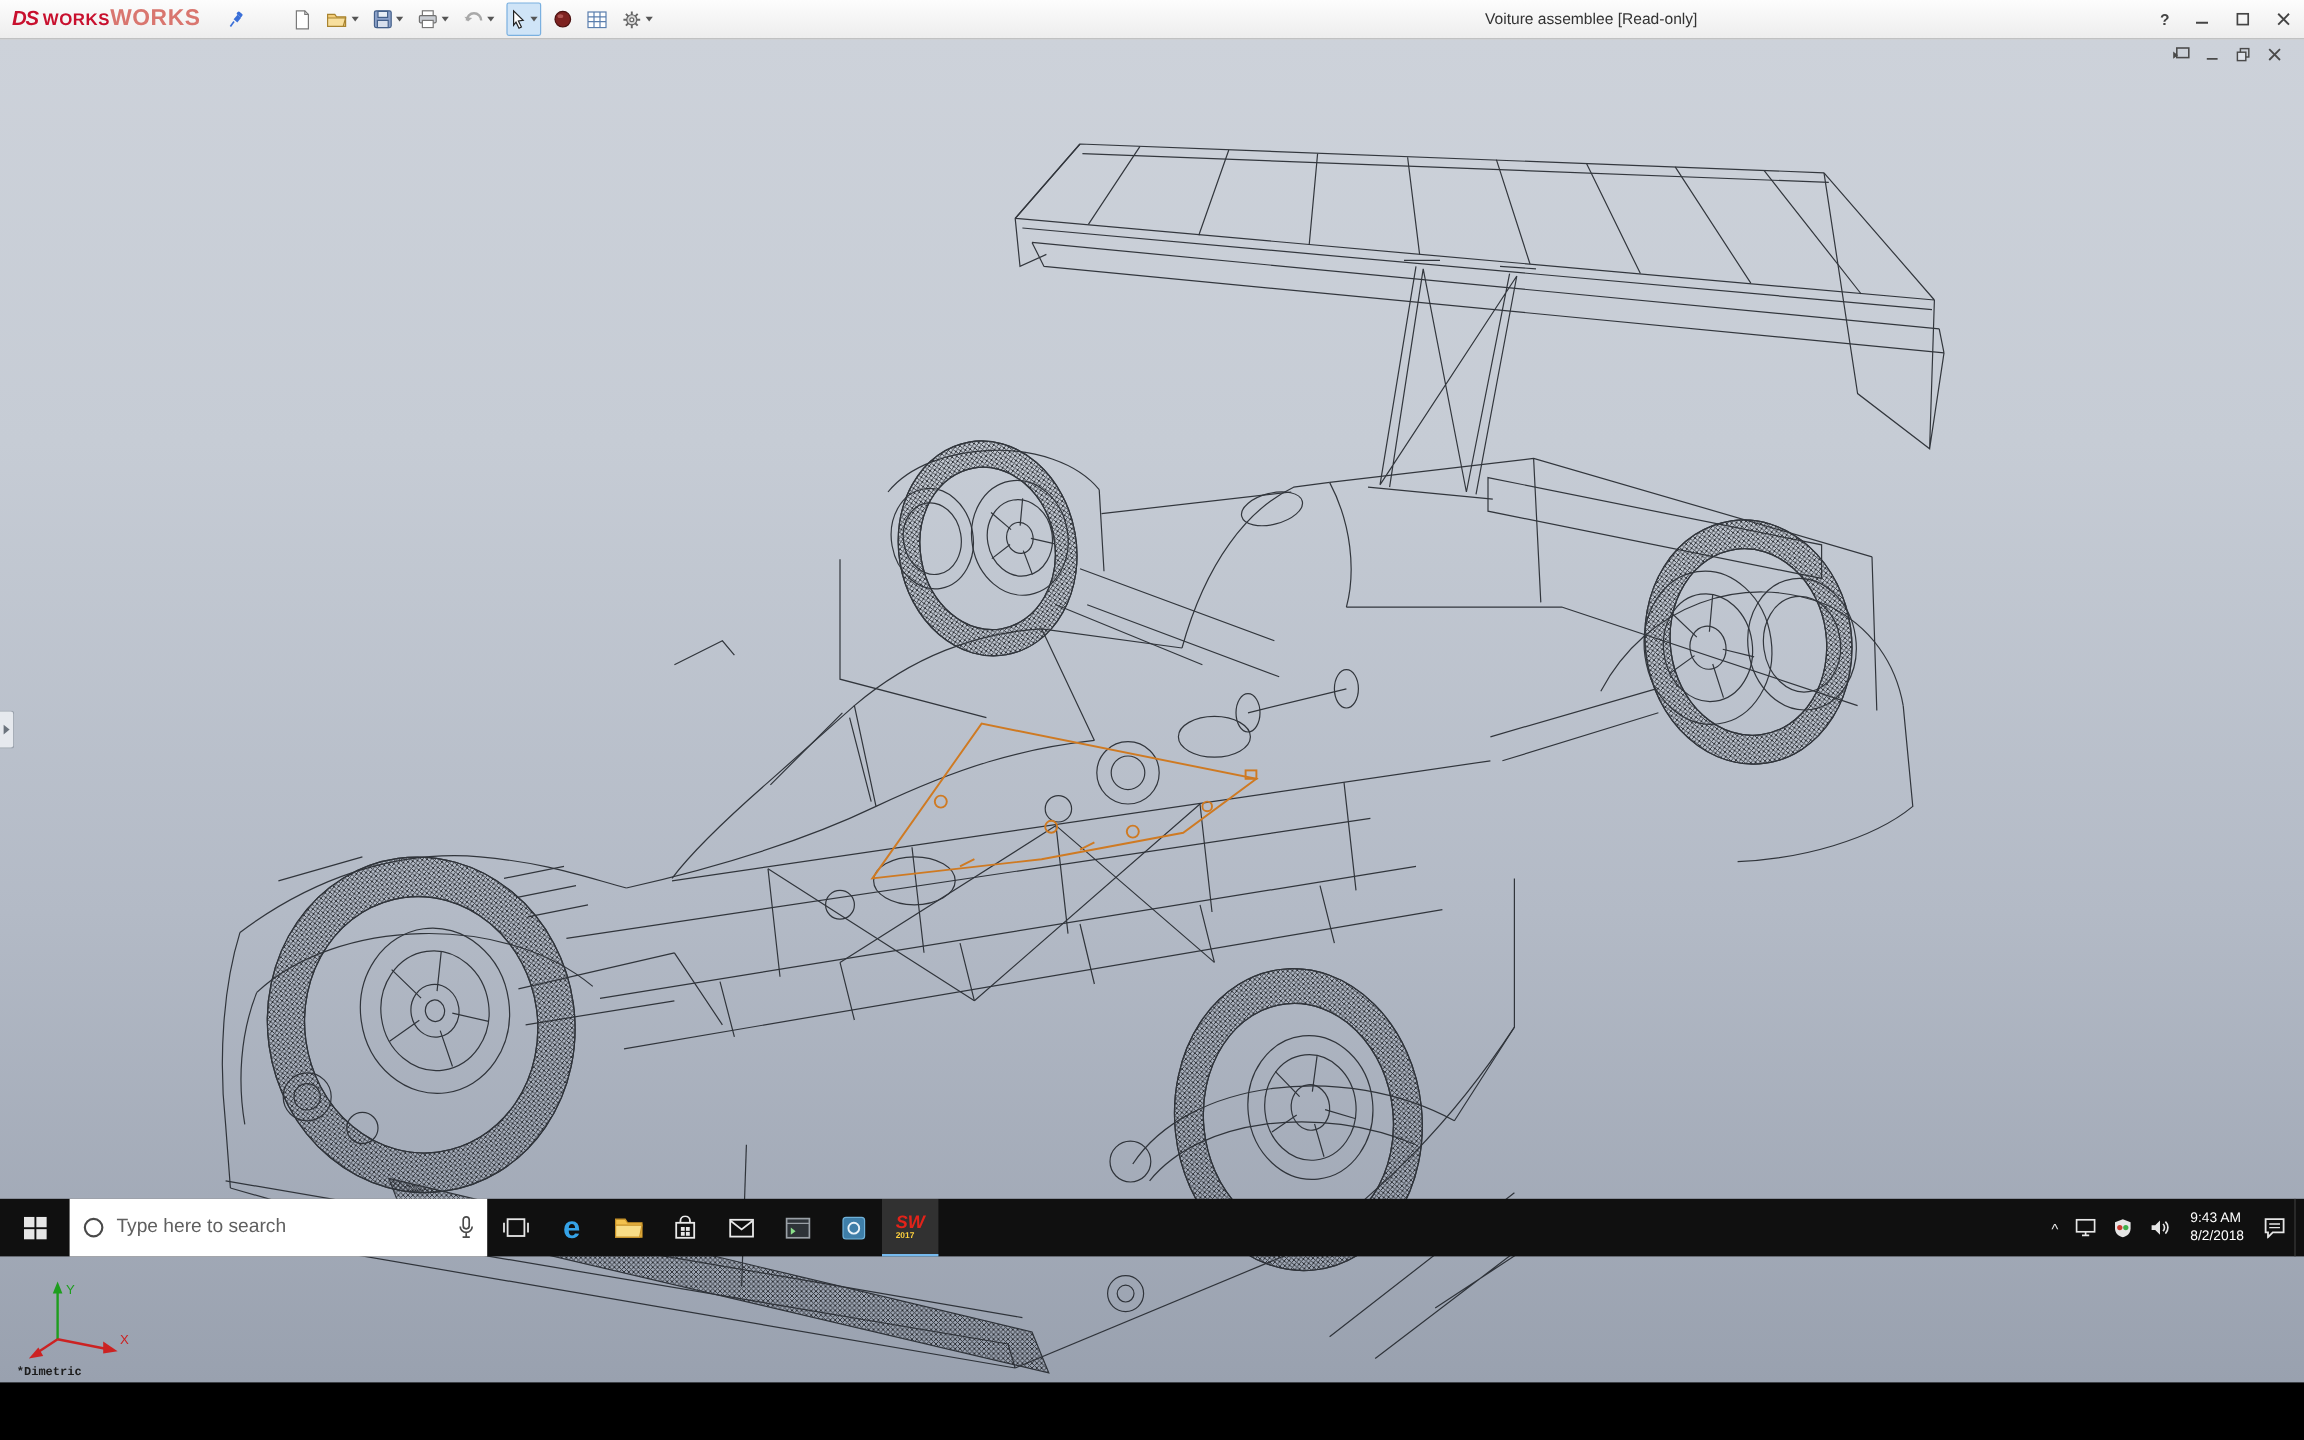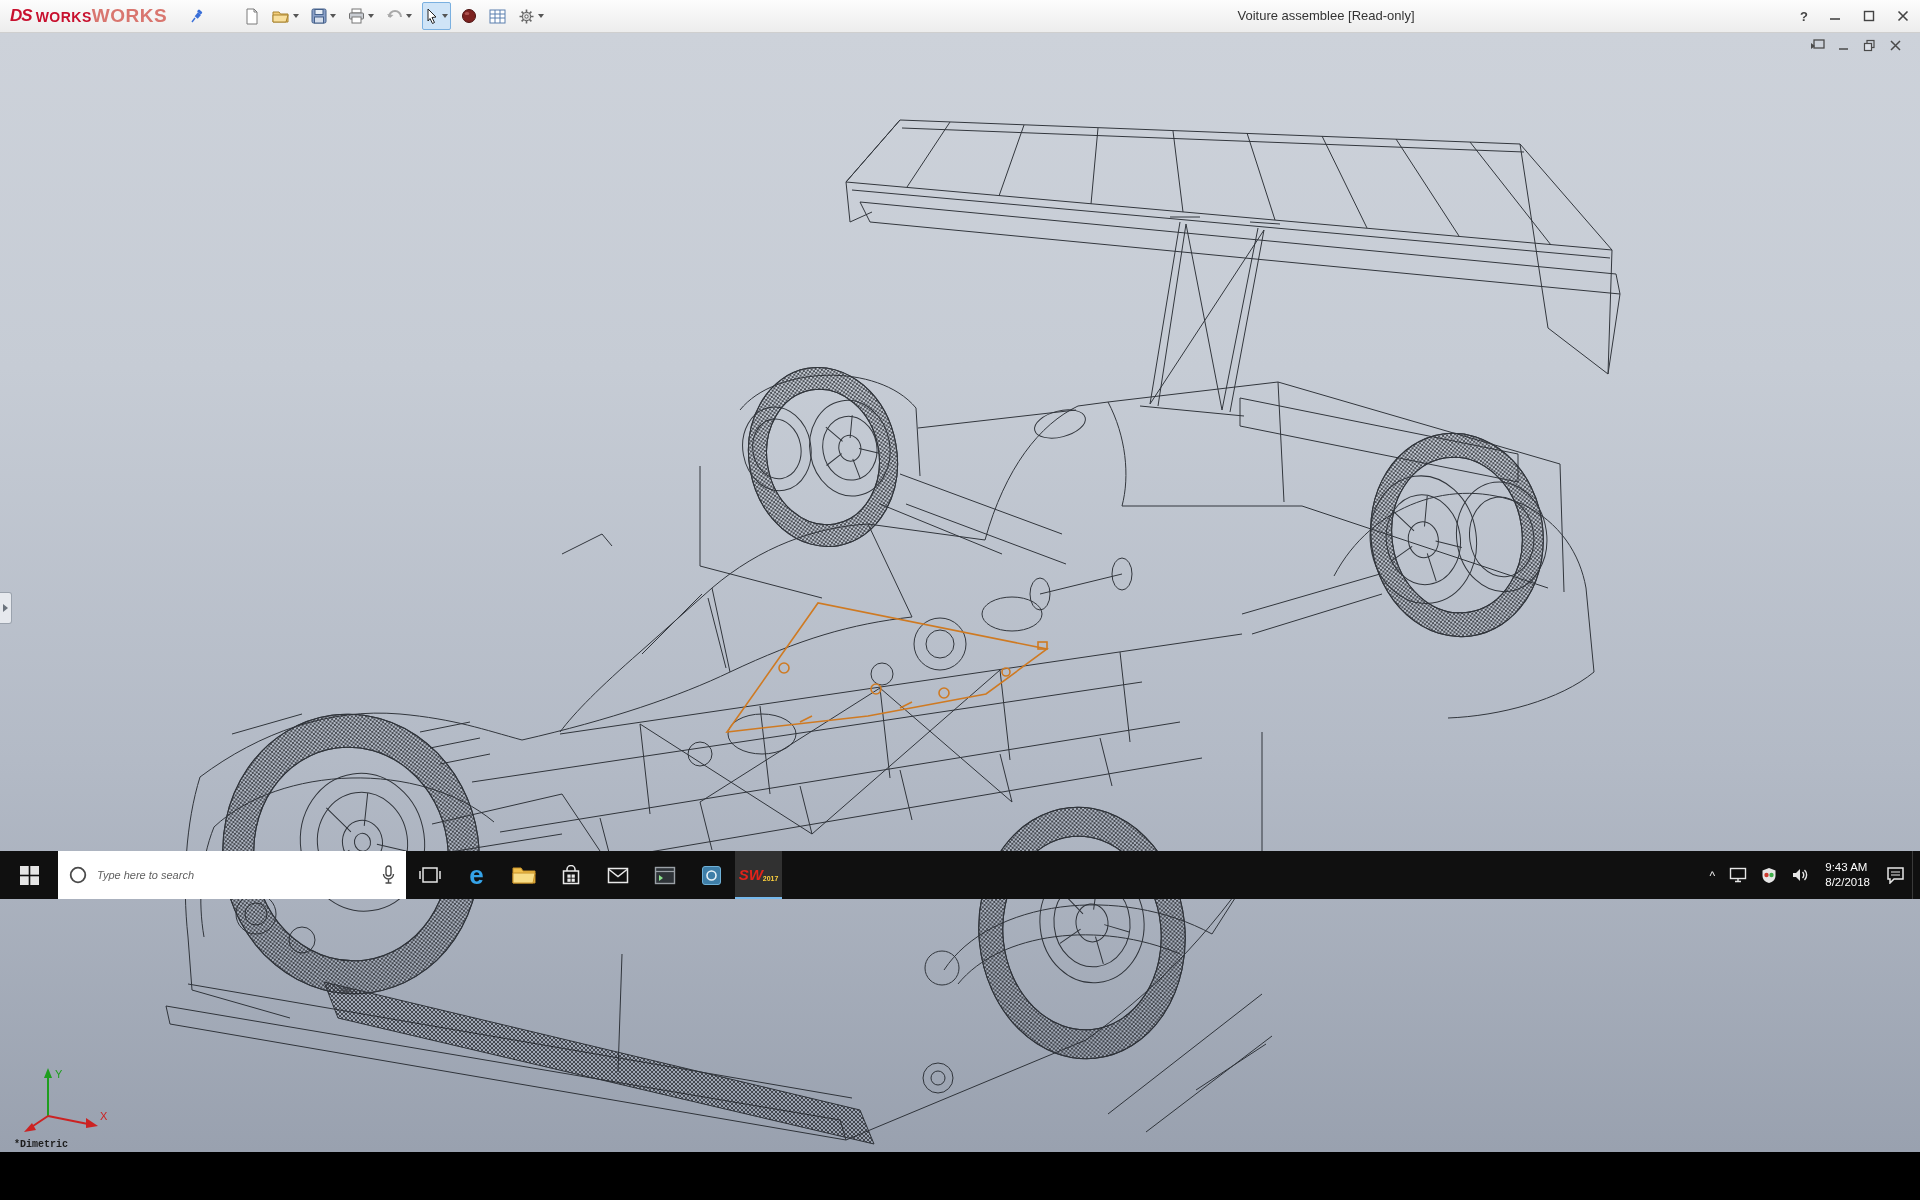--- a/index.html
+++ b/index.html
@@ -1,17 +1,17 @@
 <!DOCTYPE html>
 <html><head>
 <meta charset="utf-8">
 <style>
   html,body{margin:0;padding:0;}
   body{width:1920px;height:1200px;overflow:hidden;font-family:"Liberation Sans",sans-serif;background:#000;}
-  .app{position:relative;width:1920px;height:899px;}
+  .app{position:relative;width:1920px;height:1047px;}
 
   
   .menubar{position:absolute;top:0;left:0;right:0;height:32px;background:linear-gradient(#fdfdfd,#ededed);
     border-bottom:1px solid #cfcfcf;display:flex;align-items:center;z-index:10;}
   .brand{display:flex;align-items:center;gap:4px;padding:0 10px;width:160px;}
   .brand .ds{font-style:italic;font-weight:bold;font-size:17px;color:#c8102e;letter-spacing:-1px;}
   .brand .solid{font-weight:bold;font-size:14px;color:#c8102e;letter-spacing:.5px;}
   .brand .works{font-weight:bold;font-size:19px;color:#d9766f;letter-spacing:.5px;}
   .menus{display:flex;align-items:center;}
   .menu-item{padding:0 10px;font-size:12.5px;color:#222;line-height:32px;cursor:default;}
@@ -35,24 +35,24 @@
   .triad{position:absolute;left:14px;bottom:16px;}
   .view-label{position:absolute;left:14px;bottom:2px;font-size:10px;font-weight:bold;color:#1d1d1d;font-family:Liberation Mono, monospace;}
   .flyout-tab{position:absolute;left:0;top:560px;width:11px;height:30px;background:#e6e9ee;border:1px solid #9aa2ad;border-left:none;
     border-radius:0 3px 3px 0;display:flex;align-items:center;justify-content:center;}
   .flyout-tab .tri{width:0;height:0;border-top:4px solid transparent;border-bottom:4px solid transparent;border-left:5px solid #6b737d;}
 
   
   .taskbar{position:absolute;bottom:0;left:0;right:0;height:48px;background:#101010;display:flex;align-items:stretch;z-index:20;}
   .tk-start{width:58px;display:flex;align-items:center;justify-content:center;}
   .tk-search{width:328px;background:#ffffff;display:flex;align-items:center;padding:0 10px;gap:9px;}
-  .tk-search .ph{flex:1;font-size:11px;color:#606060;font-style:italic;}
+  .tk-search .ph{flex:1;font-size:16px;color:#606060;}
   .tk-btn{width:47px;display:flex;align-items:center;justify-content:center;flex-direction:column;position:relative;}
   .tk-active{background:rgba(255,255,255,.14);border-bottom:2px solid #76b9ed;}
-  .sw-badge{display:flex;flex-direction:row;align-items:flex-end;line-height:1;}
+  .sw-badge{display:flex;flex-direction:column;align-items:flex-start;line-height:1;}
   .sw-badge .l1{font-weight:bold;font-style:italic;font-size:15px;color:#e2231a;}
   .sw-badge .l2{font-size:7px;color:#ffd23e;margin-top:1px;font-weight:bold;}
   .tray{margin-left:auto;display:flex;align-items:center;}
   .tray-item{height:48px;display:flex;align-items:center;justify-content:center;padding:0 7px;}
   .chev{color:#eaeaea;font-size:12px;transform:translateY(1px);}
   .clock{color:#fff;font-size:11.5px;line-height:1.3;text-align:left;padding:0 9px;}
   .show-desktop{width:7px;border-left:1px solid #3a3a3a;height:48px;}
 </style>
 </head>
 <body>

